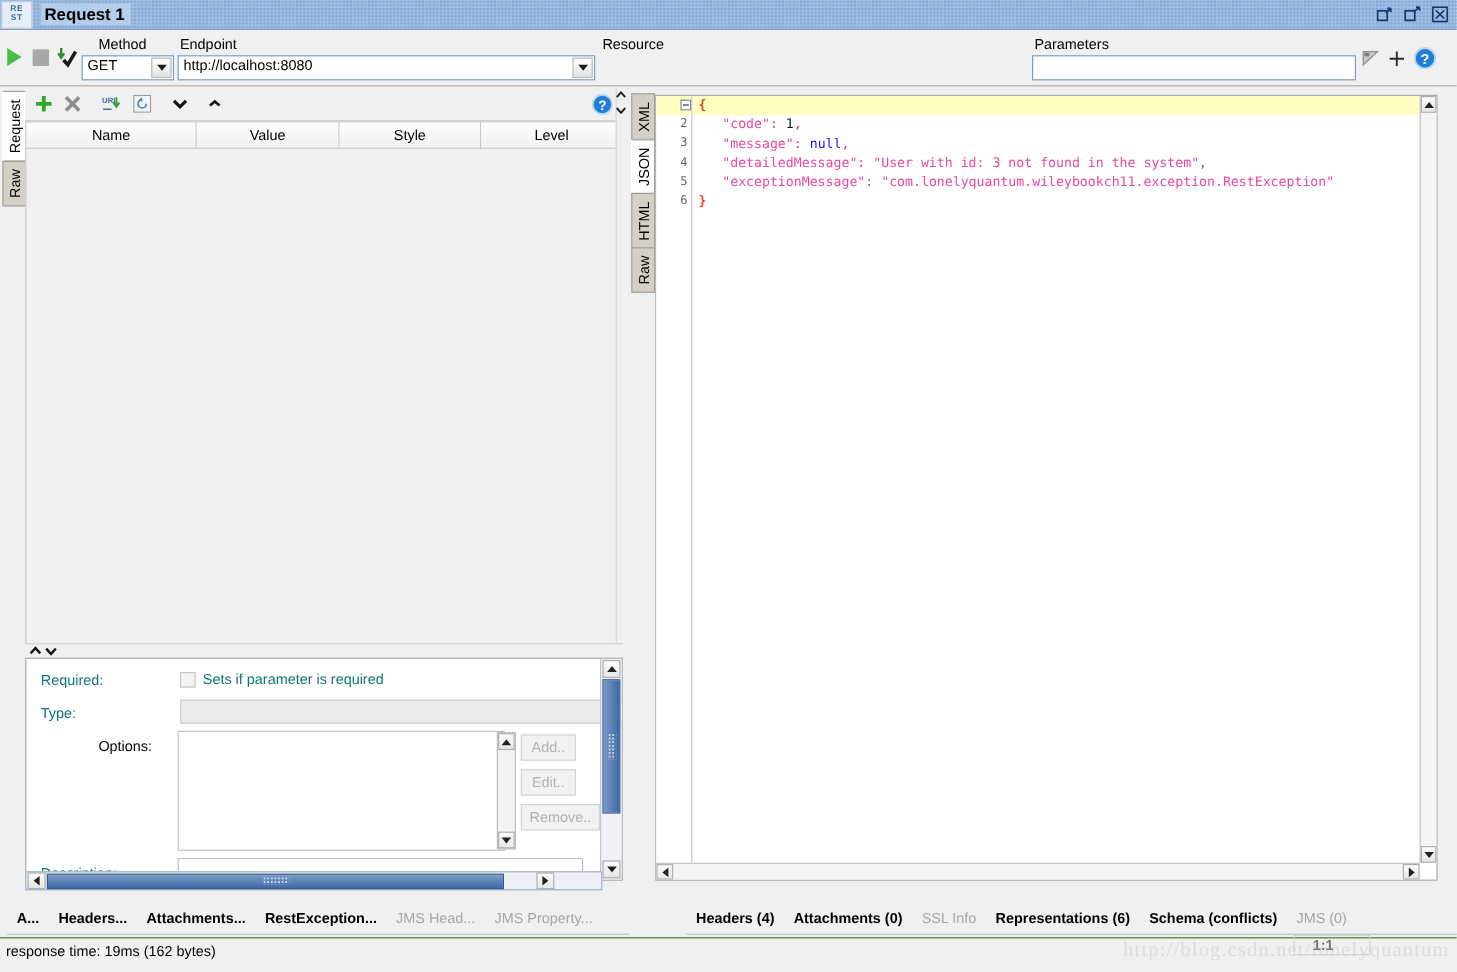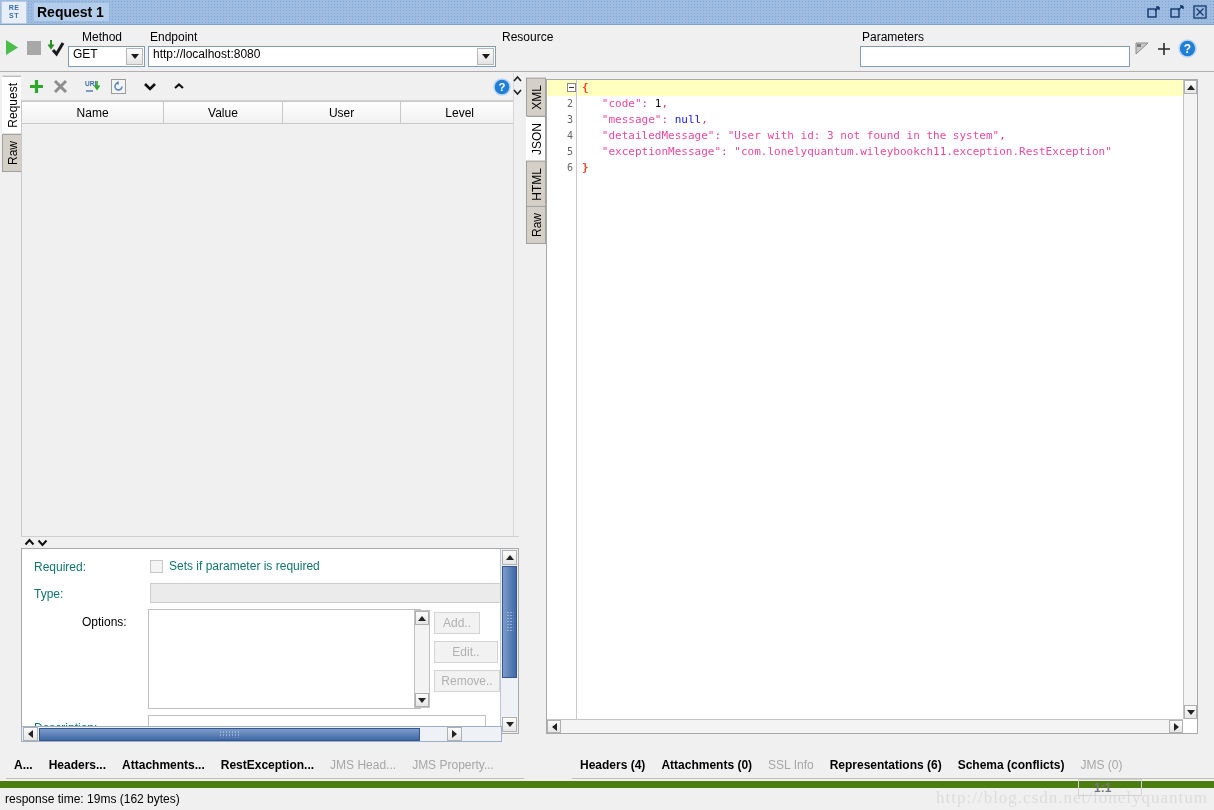--- a/index.html
+++ b/index.html
@@ -216,21 +216,21 @@
   
   .btabs {
     position: absolute; height: 27px; display: flex; align-items: center;
     font-size: 12px; border-bottom: 1px solid #c0c0c0;
   }
   .btab { padding: 0 8px; font-weight: bold; color: #000; cursor: default; white-space: nowrap; }
   .btab.dim { color: #a6a6a6; font-weight: normal; }
 
   .statusbar {
     position: absolute; left: 0; top: 781px; width: 1214px; height: 29px;
-    background: #f0f0f0; border-top: 7px solid #4d7c0f;
+    background: #f0f0f0; border-top: 1px solid #4d7c0f;
     font-size: 12px; color: #000;
   }
   .status-text { position: absolute; left: 5px; top: 4px; }
   .watermark {
     position: absolute; right: 6px; top: 0px; font-family: "Liberation Serif", serif;
     font-size: 17px; color: #dcdcdc; letter-spacing: 1px; white-space: nowrap;
   }
   .wm-box {
     position: absolute; left: 1078px; top: 779px; width: 64px; height: 17px;
     border: 1px solid #d2d2d2;
@@ -378,21 +378,21 @@
         <svg width="18" height="18" viewBox="0 0 19 19">
           <circle cx="9.5" cy="9.5" r="8.5" fill="#1f7fd6" stroke="#bcd6ee" stroke-width="1.6"></circle>
           <text x="9.5" y="14" font-size="12" font-family="Liberation Sans, sans-serif" font-weight="bold" fill="#ffffff" text-anchor="middle">?</text>
         </svg>
       </span>
     </div>
 
     <div class="tablehdr">
       <div class="th" style="width:146px;">Name</div>
       <div class="th" style="width:121px;">Value</div>
-      <div class="th" style="width:121px;">User</div>
+      <div class="th" style="width:121px;">Style</div>
       <div class="th" style="width:120px;">Level</div>
     </div>
     <div class="tbl-body"></div>
   </div>
 
   <div class="vscroll-thin" style="left:513px;top:73px;height:463px;"></div>
   <div style="position:absolute;left:512px;top:74px;">
     <svg width="11" height="11" viewBox="0 0 11 11">
         <path d="M2 7 L5.5 3 L9 7" stroke="#222" stroke-width="1.6" fill="none"></path>
       </svg>
@@ -434,21 +434,21 @@
     <div class="prow" style="left:392px;top:61px;width:16px;height:98px;background:#f3f3f3;border:1px solid #c0c0c0;">
       <div class="sbtn" style="position:absolute;left:0;top:0;width:14px;height:14px;">
           <i class="tri-up-s"></i>
         </div>
       <div class="sbtn" style="position:absolute;left:0;bottom:0;width:14px;height:14px;">
           <i class="tri-down-s"></i>
         </div>
     </div>
 
     <div class="prow btn-disabled" style="left:412px;top:63px;width:46px;">Add..</div>
-    <div class="prow btn-disabled" style="left:412px;top:92px;width:64px;">Edit..</div>
+    <div class="prow btn-disabled" style="left:412px;top:92px;width:46px;">Edit..</div>
     <div class="prow btn-disabled" style="left:412px;top:121px;width:66px;">Remove..</div>
 
     <div class="prow plabel" style="left:12px;top:172px;">Description:</div>
     <div class="prow" style="left:126px;top:166px;width:338px;height:20px;background:#fff;border:1px solid #c0c0c0;">
       
     </div>
 
     <div class="prow" style="left:478px;top:0px;width:18px;height:184px;background:#eef1f6;border-left:1px solid #bcc8da;">
       <div class="sbtn" style="position:absolute;left:1px;top:1px;width:15px;height:15px;">
           <i class="tri-up-s"></i>

